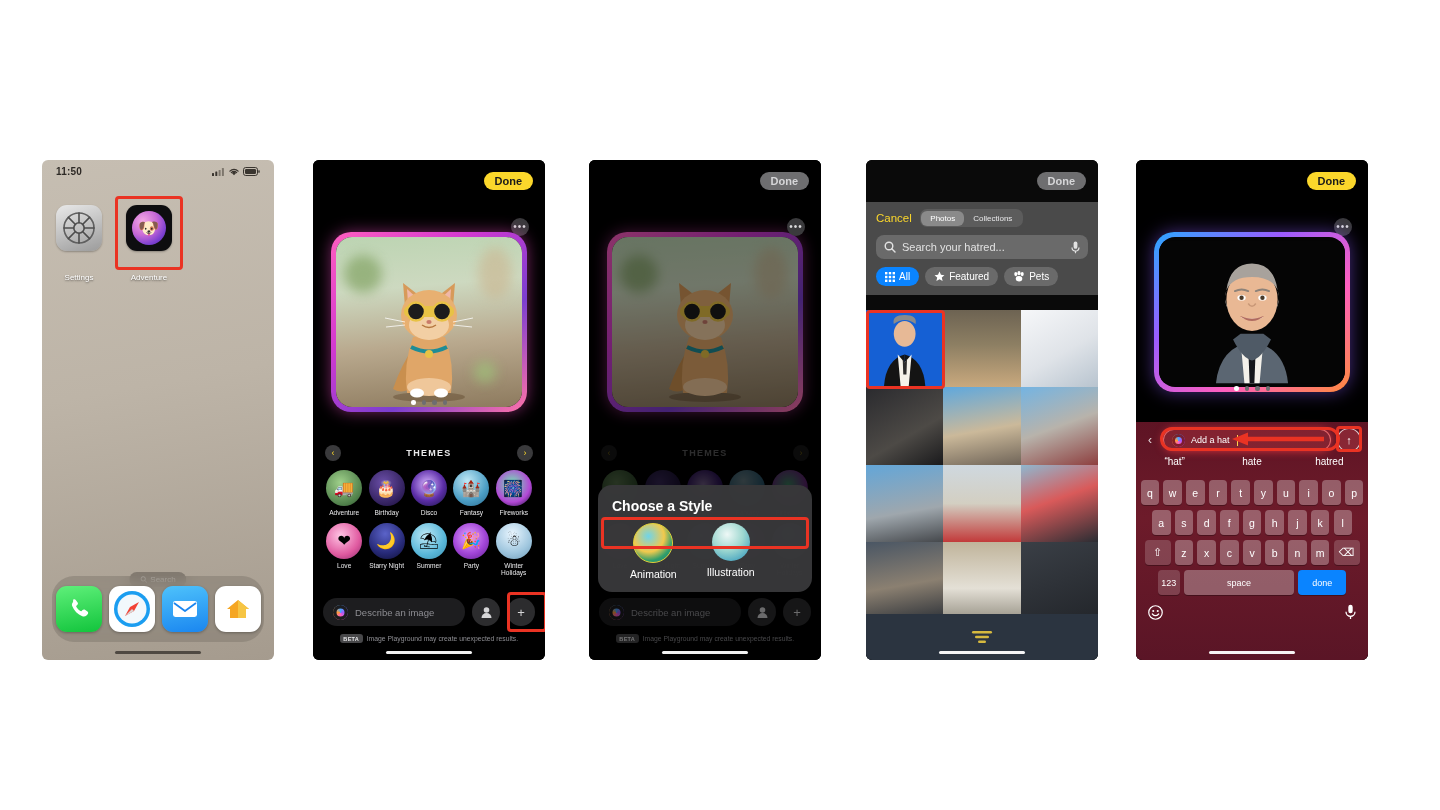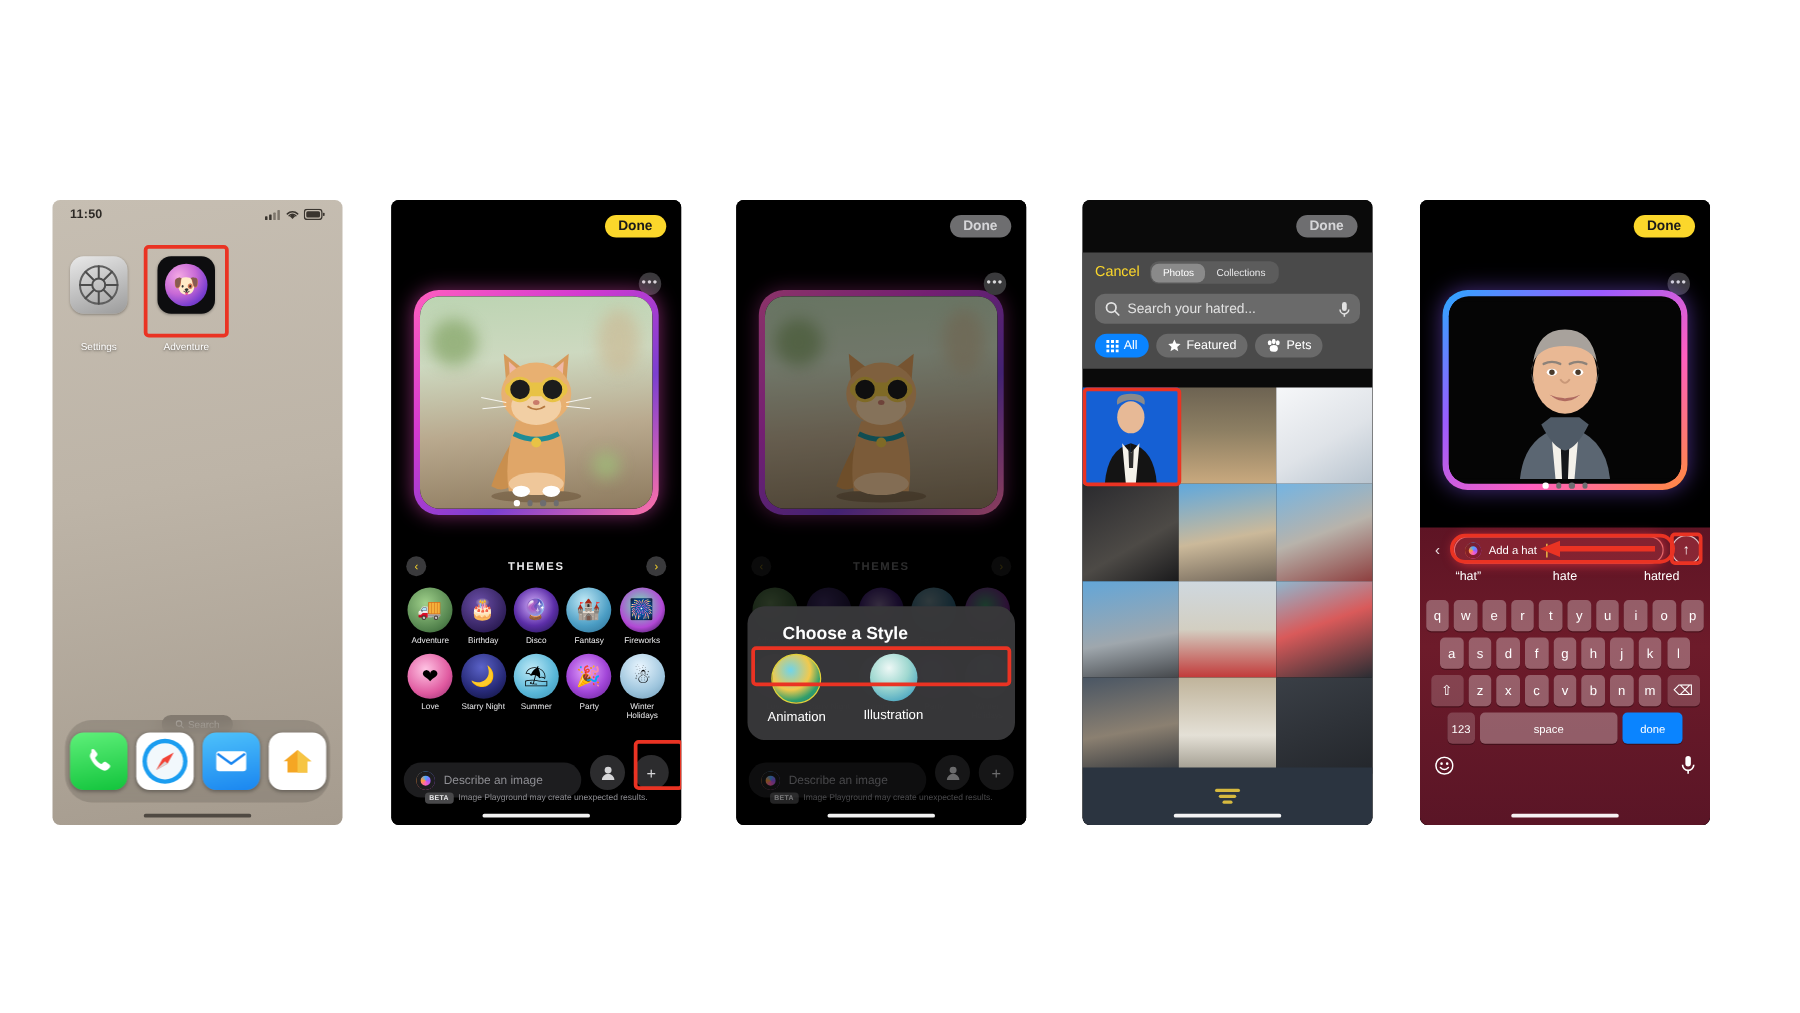--- a/index.html
+++ b/index.html
@@ -132,21 +132,21 @@
   .theme .orb {
     width:36px;height:36px;border-radius:50%; margin:0 auto;
     display:flex;align-items:center;justify-content:center; font-size:16px;
     overflow:hidden;
   }
   .theme .nm { font-size:6.6px; color:#e8e8ea; margin-top:3px; line-height:1.15; }
 
   .inputrow { position:absolute; left:10px; right:10px; display:flex; align-items:center; gap:7px; }
   .textfield {
     flex:1; height:28px; border-radius:14px; background:#1d1d1f;
-    display:flex; align-items:center; gap:7px; padding:0 10px; box-sizing:border-box;margin-top:12px;
+    display:flex; align-items:center; gap:7px; padding:0 10px; box-sizing:border-box;
   }
   .ph-orb {
     width:15px;height:15px;border-radius:50%;
     background: conic-gradient(from 0deg,#4aa8ff,#a05cff,#ff5fbf,#ff9a3d,#4aa8ff);
     flex:none;
   }
   .ph-orb.inner { box-shadow: inset 0 0 0 3.5px #1d1d1f; }
   .textfield .txt { font-size:9.5px; color:#8e8e93; }
   .rnd-btn {
     width:28px;height:28px;border-radius:50%; background:#2c2c2e;
@@ -158,22 +158,22 @@
   }
   .beta-tag { background:#48484a; color:#e8e8ea; font-size:5.5px; font-weight:700; padding:1.5px 3.5px; border-radius:3px; letter-spacing:.3px;}
   .beta-txt { font-size:6.8px; color:#8e8e93; }
 
   
   .scrim { position:absolute; inset:0; background: rgba(0,0,0,.45); }
   .sheet {
     position:absolute; left:9px; right:9px; bottom:68px;
     background: rgba(56,56,58,.97); border-radius:14px; overflow:hidden;
   }
-  .sheet-ttl { font-size:14px; font-weight:700; color:#fff; padding:13px 28px 9px; }
-  .style-row { display:flex; padding: 0 16px 12px; gap:30px; }
+  .sheet-ttl { font-size:14px; font-weight:700; color:#fff; padding:13px 14px 9px; }
+  .style-row { display:flex; padding: 0 32px 12px; gap:30px; }
   .style-item { text-align:center; }
   .style-orb { width:38px;height:38px;border-radius:50%; margin:0 auto; display:flex;align-items:center;justify-content:center;}
   .style-nm { font-size:10.5px; color:#fff; margin-top:5px; }
   .sheet-note { font-size:7.5px; color:#a0a0a5; line-height:1.45; padding:8px 14px 9px; border-top:.5px solid rgba(255,255,255,.1);}
   .sheet-act {
     display:flex; align-items:center; justify-content:space-between;
     padding:10px 14px; font-size:14px; color:#fff;
     border-top:.5px solid rgba(255,255,255,.12);
   }
 

